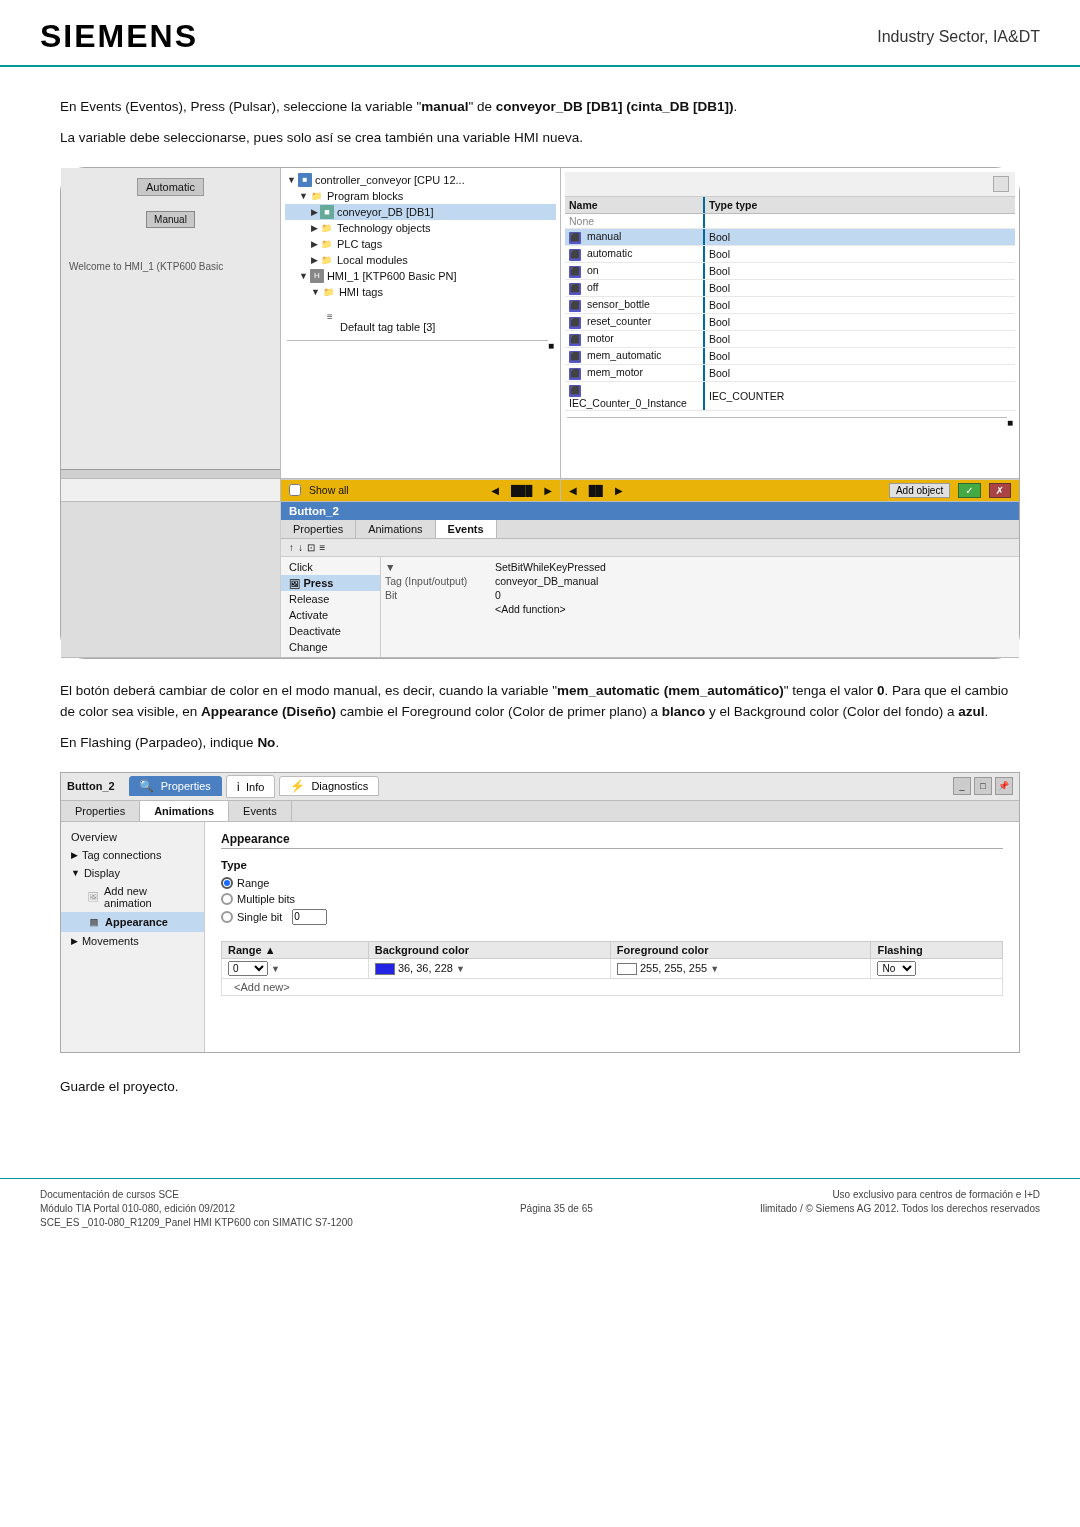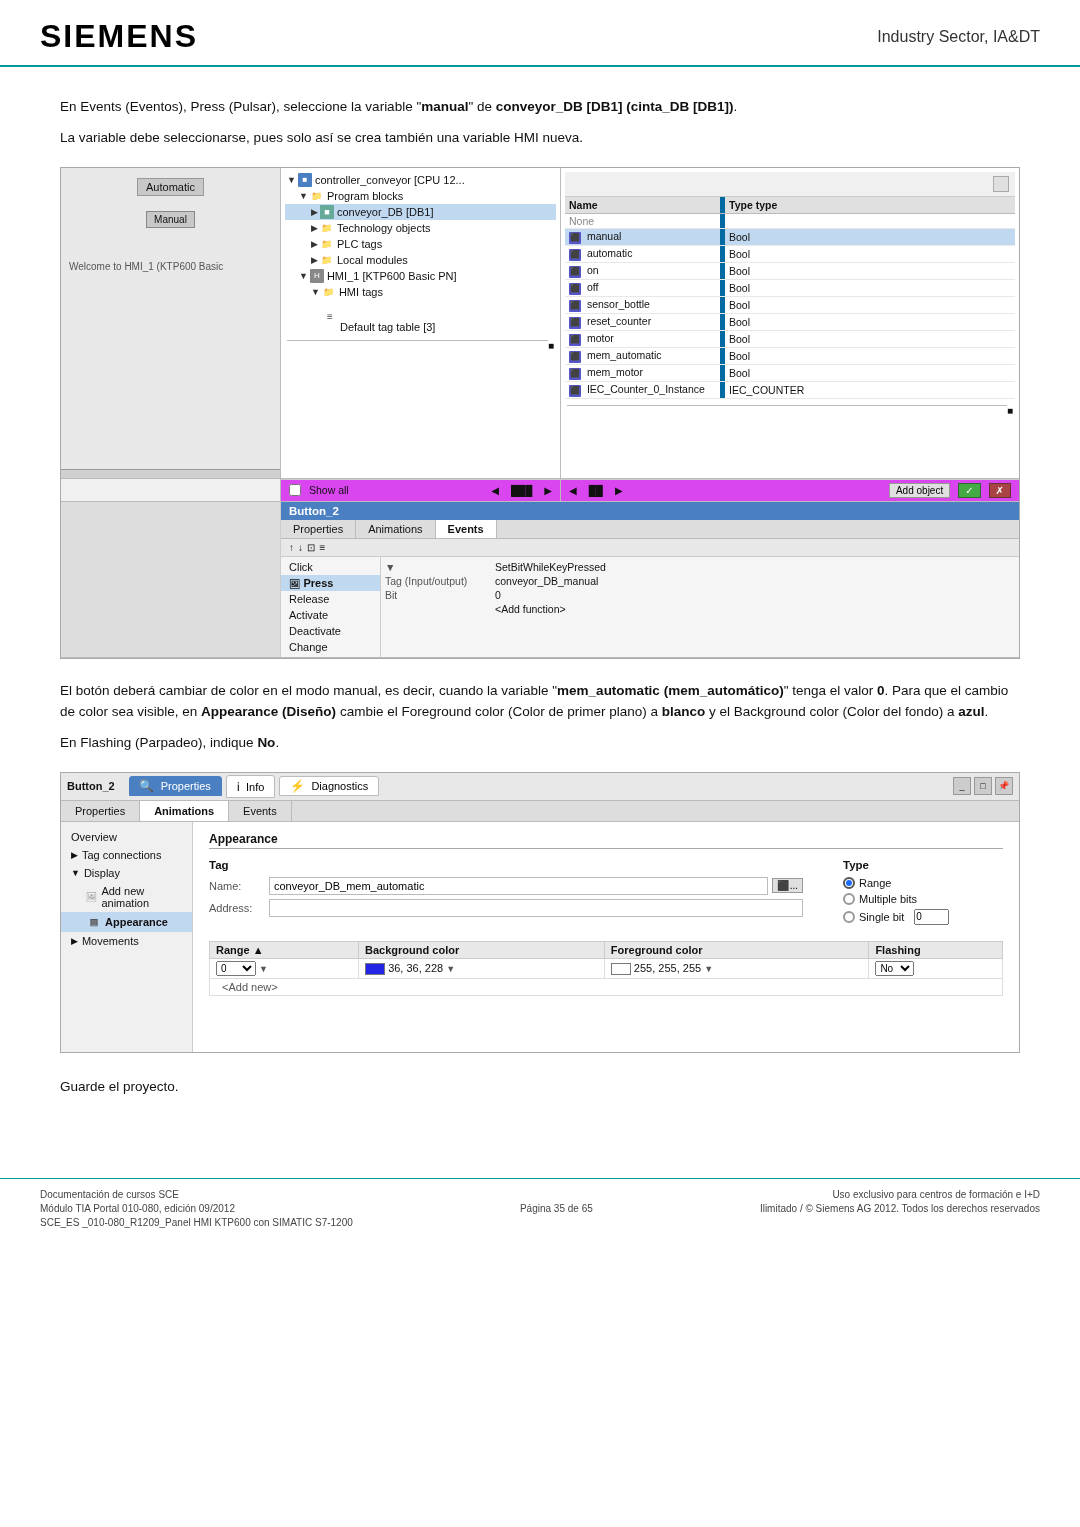--- a/index.html
+++ b/index.html
@@ -51,20 +51,21 @@
       margin: 18px 0 22px 0;
       background: #f0f0f0;
       font-size: 11.5px;
       color: #111;
     }
 
     
     .ss1 {
       display: flex;
       flex-direction: column;
+      border-radius: 25px;
     }
     .ss1-body {
       display: flex;
       height: 310px;
     }
     .ss1-left {
       width: 220px;
       background: #e8e8e8;
       border-right: 1px solid #bbb;
       padding: 10px 8px;
@@ -131,21 +132,21 @@
       padding: 4px;
       overflow: hidden;
     }
     .tag-table-header {
       display: flex;
       background: #e0e0e0;
       border-bottom: 1px solid #bbb;
       font-size: 10.5px;
       font-weight: bold;
     }
-    .tag-col-name { width: 160px; padding: 2px 4px; border-right: 5px solid #0369a1; }
+    .tag-col-name { width: 140px; padding: 2px 4px; border-right: 2px solid #0369a1; }
     .tag-col-type { width: 80px; padding: 2px 4px; }
     .tag-row {
       display: flex;
       border-bottom: 1px solid #e8e8e8;
       font-size: 10.5px;
       align-items: center;
     }
     .tag-row.selected-row { background: #c0d8f0; }
     .tag-cell { padding: 1px 4px; }
     .tag-icon {
@@ -223,21 +224,21 @@
     .event-detail-label {
       width: 110px;
       color: #555;
     }
 
     
     .ss1-show-all {
       display: flex;
       align-items: center;
       padding: 3px 8px;
-      background: #d946ef;
+      background: #eab308;
       border-top: 1px solid #ccc;
       font-size: 10.5px;
       gap: 8px;
     }
     .btn-small {
       background: #e0e0e0;
       border: 1px solid #999;
       font-size: 10px;
       padding: 1px 6px;
       cursor: pointer;
@@ -271,21 +272,21 @@
       font-size: 11px;
       border-right: 1px solid #bbb;
       cursor: pointer;
     }
     .ss2-tab.active { background: #fff; font-weight: bold; }
     .ss2-body {
       display: flex;
       min-height: 230px;
     }
     .ss2-sidebar {
-      width: 132px;
+      width: 144px;
       border-right: 1px solid #ccc;
       padding: 6px 0;
       background: #f0f0f0;
     }
     .ss2-sidebar-item {
       padding: 3px 10px;
       font-size: 11px;
       cursor: pointer;
       display: flex;
       align-items: center;
@@ -837,32 +838,20 @@
           <span>Movements</span>
         </div>
       </div>
 
       <div class="ss2-main">
 
         <div class="appearance-label">Appearance</div>
 
         <div class="app-section">
 
-          <div class="app-tag">
-            <div class="app-label">Tag</div>
-            <div class="app-field-row">
-              <span class="app-field-label">Name:</span>
-              <input class="app-field-value" value="conveyor_DB_mem_automatic" style="min-width: 200px;">
-              <button class="app-btn">⬛...</button>
-            </div>
-            <div class="app-field-row">
-              <span class="app-field-label">Address:</span>
-              <span class="app-field-value"></span>
-            </div>
-          </div>
 
           <div class="app-type">
             <div class="app-label">Type</div>
             <div class="radio-row">
               <span class="radio-circle checked"></span>
               <span>Range</span>
             </div>
             <div class="radio-row">
               <span class="radio-circle unchecked"></span>
               <span>Multiple bits</span>

